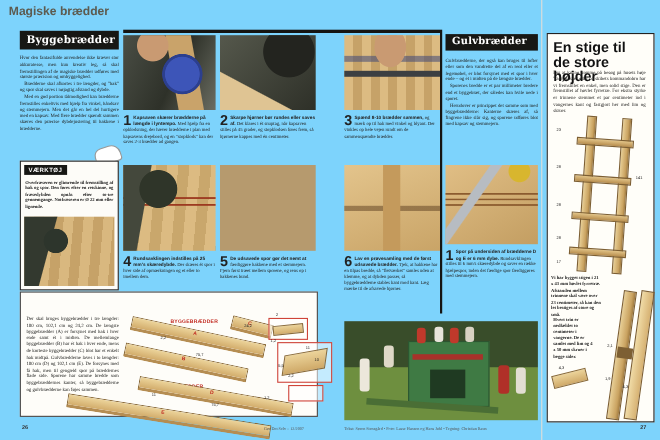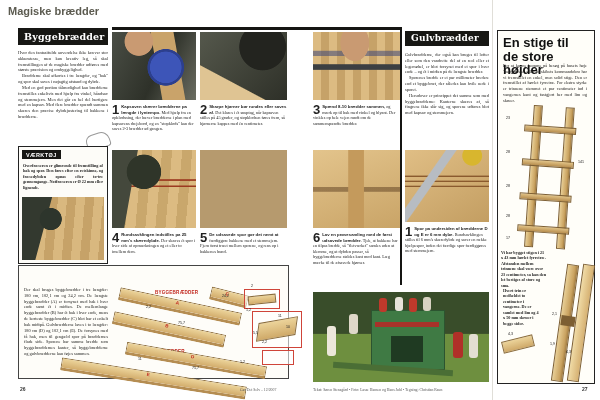--- a/index.html
+++ b/index.html
@@ -1,16 +1,16 @@
 <!DOCTYPE html>
 <html><head>
 <meta charset="utf-8">
 <style>
   html,body{margin:0;padding:0;background:#d9d7d2;}
-  .spread{position:relative;width:600px;height:400px;background:#ffffff;overflow:hidden;
+  .spread{position:relative;width:600px;height:400px;background:#7dd3fc;overflow:hidden;
           font-family:"Liberation Serif",serif;color:#1c1c1c;}
   .abs{position:absolute;}
   .sans{font-family:"Liberation Sans",sans-serif;}
   .blackbox{background:#171714;color:#fff;font-family:"DejaVu Serif",serif;font-weight:bold;
             font-size:9.5px;line-height:17px;padding:0 6px;letter-spacing:.2px;}
   .t{font-size:4.4px;line-height:1.32;text-align:justify;color:#20201e;}
   .t p{margin:0 0 0 0;text-indent:4px;}
   .t p:first-child{text-indent:0;}
   .cap{font-size:4.3px;line-height:1.28;color:#222;text-align:left;}
   .cap .num{float:left;font-family:"Liberation Sans",sans-serif;font-weight:bold;

